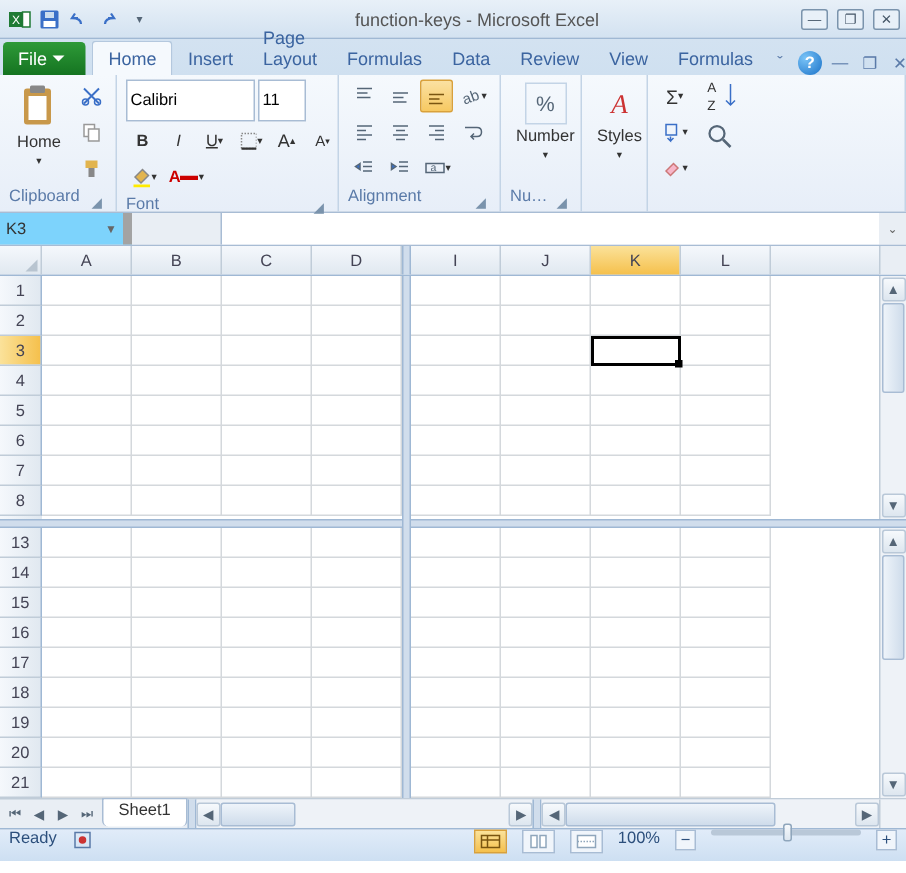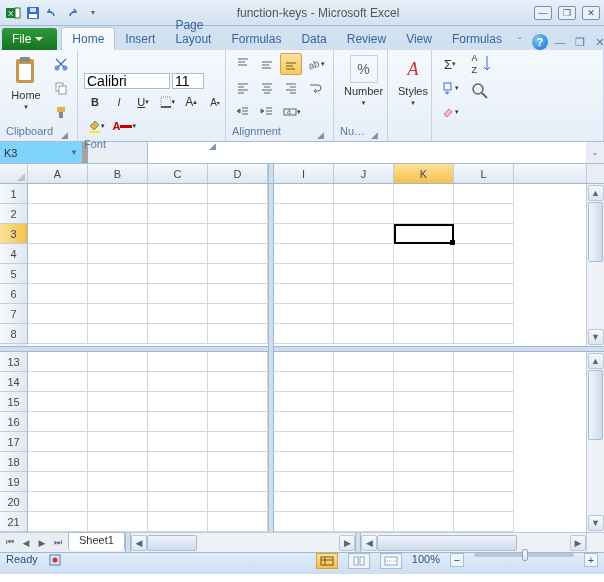--- a/index.html
+++ b/index.html
@@ -29,21 +29,21 @@
 .group .body { flex: 1; display: flex; align-items: flex-start; gap: 4px; }
 .group .label { text-align: left; font-size: 11px; color: #5a7aa8; height: 16px; line-height: 14px; position:relative; }
 .group .label .launcher { position:absolute; right:-2px; bottom:0; width:12px; height:12px; font-size:9px; color:#7a93ac; cursor:pointer; }
 .col { display: flex; flex-direction: column; gap: 2px; }
 .row { display: flex; gap: 2px; align-items: center; }
 .btn { height: 22px; min-width: 22px; border: 1px solid transparent; display: flex; align-items: center; justify-content: center; cursor: pointer; border-radius: 2px; padding:0 2px; font-size:11px; }
 .btn.active { border:1px solid #d9a13b; background: linear-gradient(#fbe1a2,#f7c962); }
 .bigbtn { display:flex;flex-direction:column;align-items:center;justify-content:center; cursor:pointer; padding:2px 4px; gap:2px; font-size:11px; color:#333; }
 .bigbtn .bigic{width:32px;height:32px;}
 .bigbtn .sm{font-size:11px;}
-.sel { height:16px; border:1px solid #a8bcd4; background:#fff; font-size:14px; padding:0 2px;margin-top:20px; }
+.sel { height:28px; border:1px solid #a8bcd4; background:#fff; font-size:11px; padding:0 2px; }
 svg { display:block; }
 
 
 .fbar { height: 22px; border-bottom: 1px solid #a8bcd4; display: flex; background:#e9eef4; }
 .namebox { width: 88px; border-right:6px solid #a3a3a3; display:flex; align-items:center; padding:0 4px; background:#7dd3fc; font-size:11px; }
 .namebox .dd { margin-left:auto; font-size:8px; color:#666; cursor:pointer; }
 .fxic { width: 60px; border-right:1px solid #a8bcd4; display:flex;align-items:center;justify-content:flex-end;padding-right:6px; background:#e9eef4; gap:6px;}
 .fxic span{cursor:pointer;}
 .formula-input { flex:1; background:#fff; border:none; padding:0 4px; font-size:11px; outline:none; }
 .fbar .expand { width:18px; display:flex;align-items:center;justify-content:center; font-size:8px; color:#666; cursor:pointer; background:#e9eef4;}

